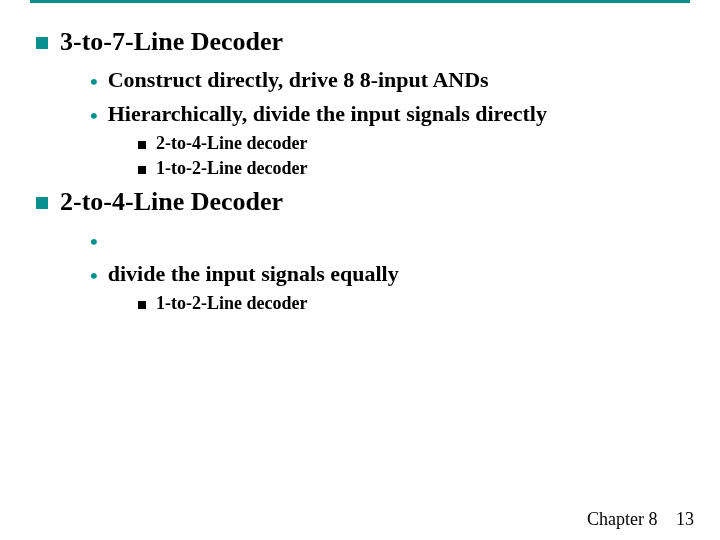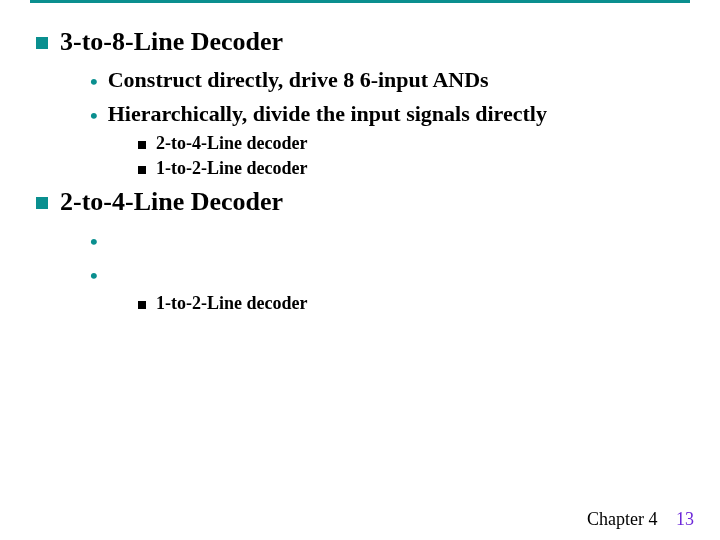--- a/index.html
+++ b/index.html
@@ -6,36 +6,36 @@
   .slide{position:relative;width:720px;height:540px}
   .title{font-weight:bold;font-size:36px;padding:18px 0 8px 50px}
   .rule{border-bottom:3px solid #0a8f8f;margin:0 30px 18px 30px}
   .lvl1{display:flex;align-items:flex-start;padding:6px 0 6px 36px;font-size:26px;font-weight:bold}
   .lvl2{display:flex;align-items:flex-start;padding:4px 0 4px 90px;font-size:22px;font-weight:bold}
   .lvl3{display:flex;align-items:flex-start;padding:2px 0 2px 138px;font-size:18px;font-weight:bold}
   .b1{width:12px;height:12px;background:#0a8f8f;flex-shrink:0;margin-top:10px;margin-right:12px}
   .b2{color:#0a8f8f;font-size:22px;line-height:22px;margin-top:4px;margin-right:10px;flex-shrink:0;font-weight:bold}
   .b3{width:8px;height:8px;background:#000;flex-shrink:0;margin-top:8px;margin-right:10px}
   .footer{position:absolute;bottom:10px;right:26px;font-size:18px}
-  .page{color:#6d28d9;margin-left:14px}
+  .page{color:#000000;margin-left:14px}
 </style>
 </head>
 <body>
 <div class="slide">
 
 <div class="rule"></div>
 
 <div class="lvl1">
   <span class="b1"></span>
-  <span>3-to-8-Line Decoder</span>
+  <span>3-to-7-Line Decoder</span>
 </div>
 
 <div class="lvl2">
   <span class="b2">•</span>
-  <span>Construct directly,  drive 8 6-input ANDs</span>
+  <span>Construct directly,  drive 8 8-input ANDs</span>
 </div>
 
 <div class="lvl2">
   <span class="b2">•</span>
   <span>Hierarchically, divide the input signals directly</span>
 </div>
 
 <div class="lvl3">
   <span class="b3"></span>
   <span>2-to-4-Line decoder</span>
@@ -50,25 +50,26 @@
   <span class="b1"></span>
   <span>2-to-4-Line Decoder</span>
 </div>
 
 <div class="lvl2">
   <span class="b2">•</span>
 </div>
 
 <div class="lvl2">
   <span class="b2">•</span>
+  <span>divide the input signals equally</span>
 </div>
 
 <div class="lvl3">
   <span class="b3"></span>
   <span>1-to-2-Line decoder</span>
 </div>
 
 <div class="footer">
-  <span>Chapter 4</span>
+  <span>Chapter 8</span>
   <span class="page">13</span>
 </div>
 
 </div>
 
 </body></html>

